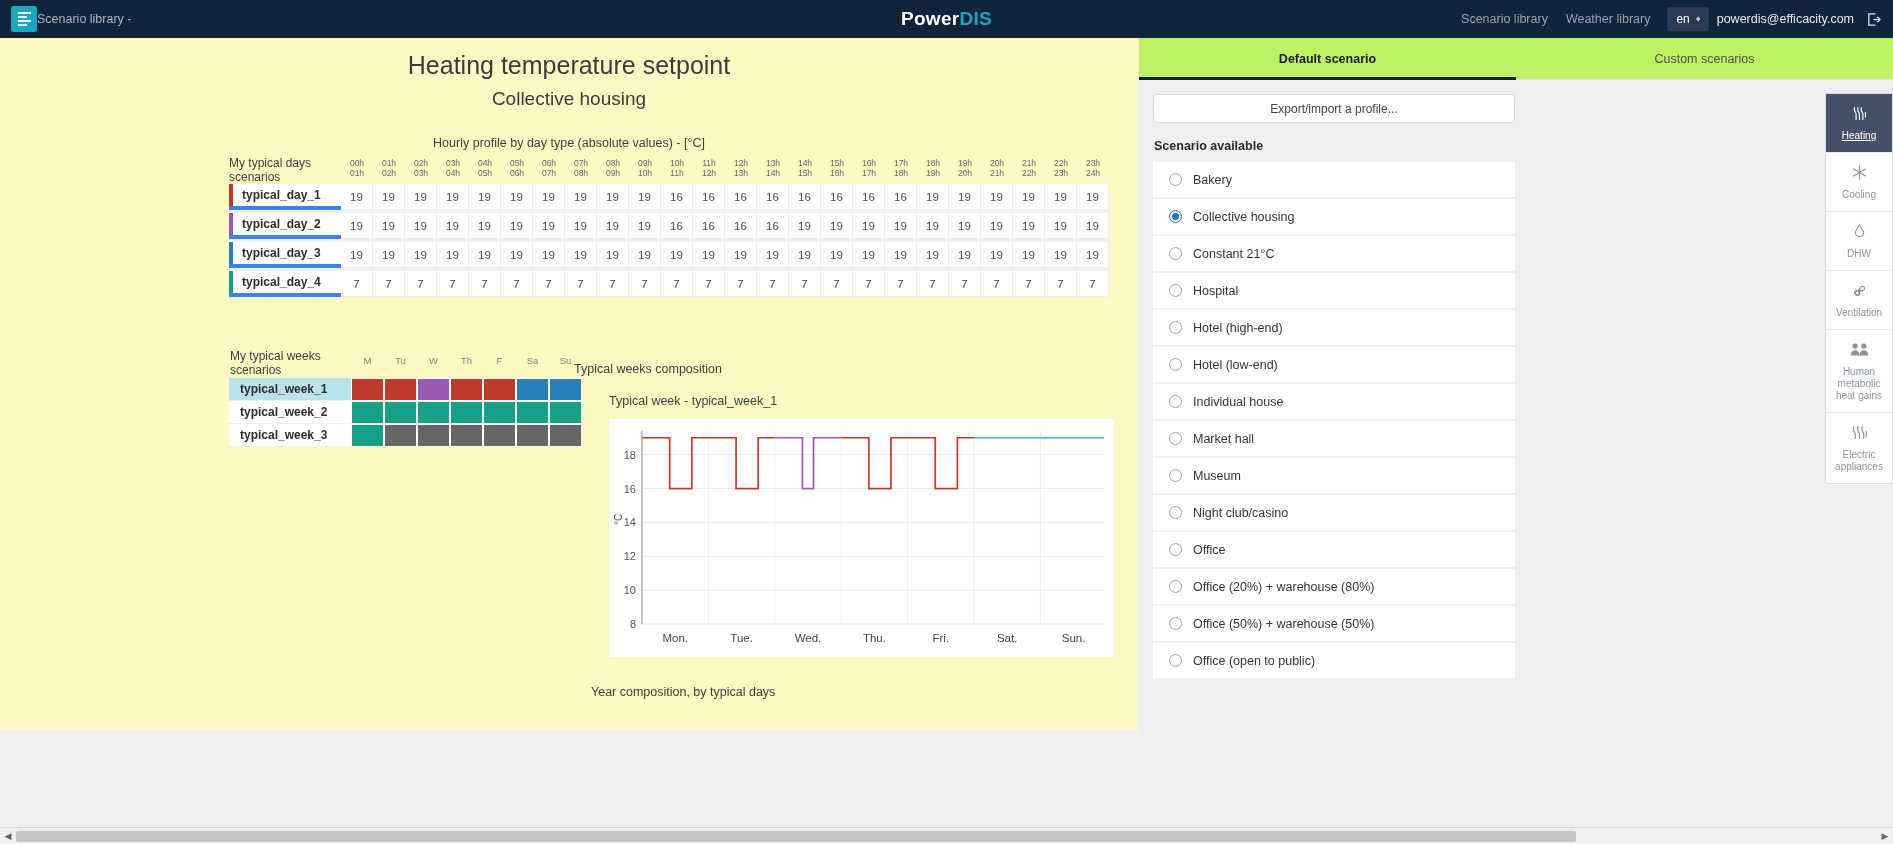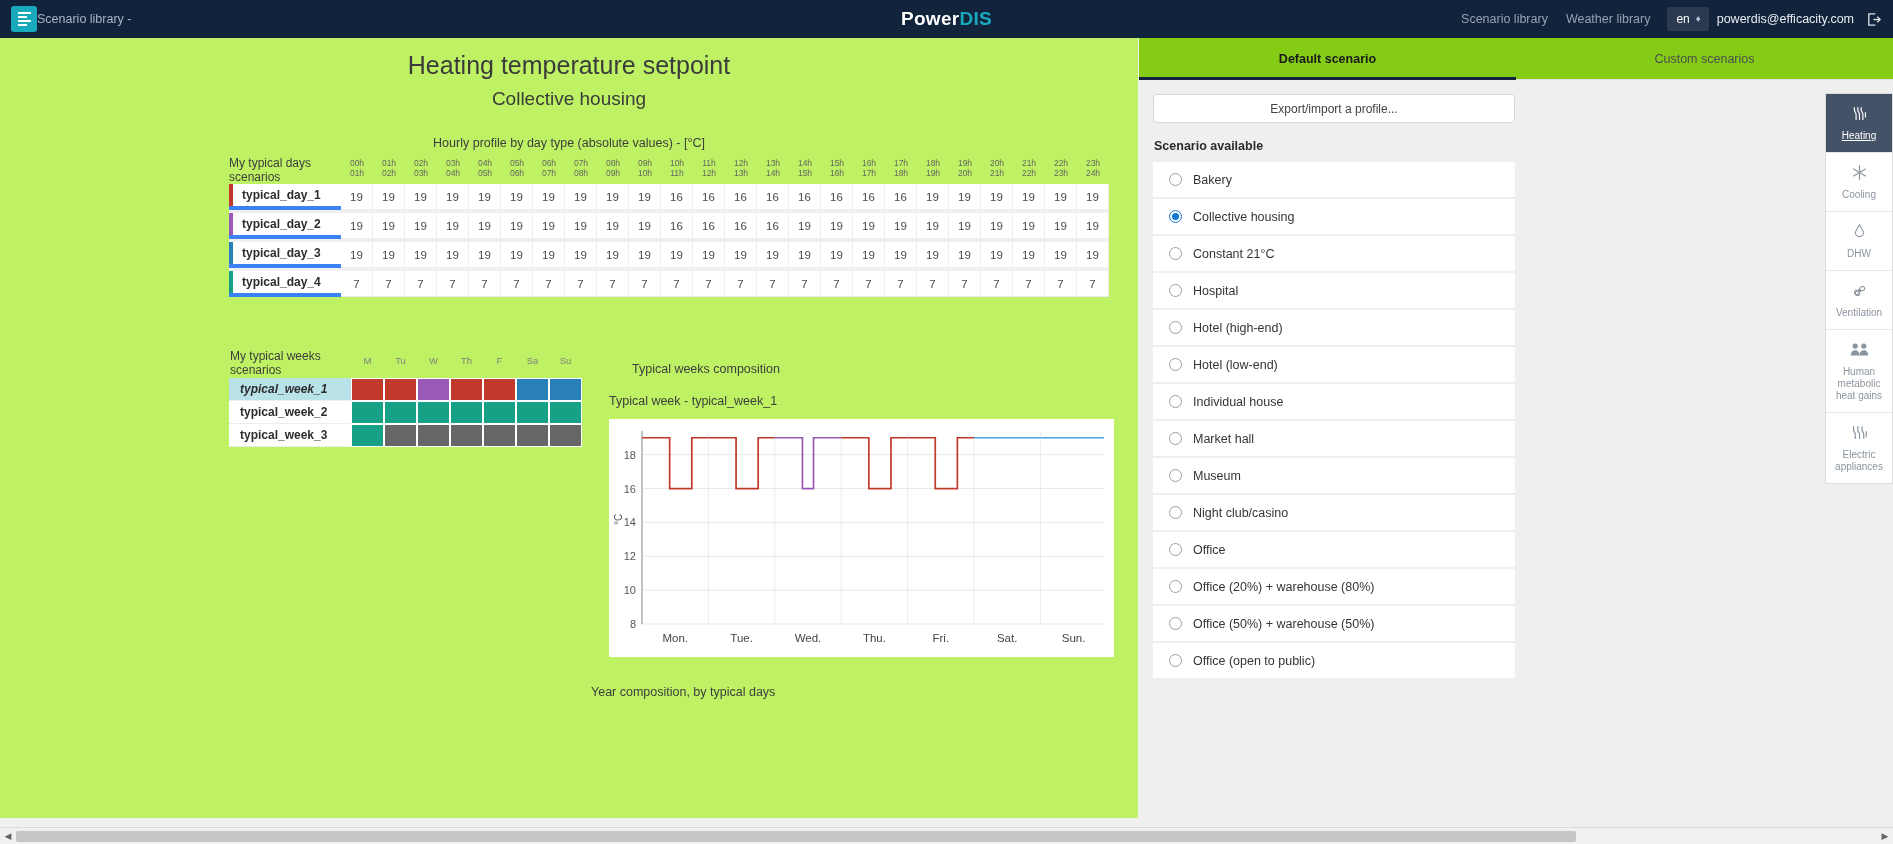--- a/index.html
+++ b/index.html
@@ -52,22 +52,22 @@
     cursor: pointer;
   }
   .lang-arrows { display:flex; flex-direction: column; gap:2px; line-height: 0;}
   .lang-arrows span { font-size: 7px; color: #b9c2cf; }
   .user-email { font-size: 12.5px; color: #e7ebf0; padding-right: 12px; }
   .logout-icon { color: #dfe4ea; cursor: pointer; display:flex; }
 
   
   .main {
     position: absolute; top: 38px; left: 0;
-    width: 1138px; height: 780px;
-    background: #bef264;
+    width: 1138px; height: 692px;
+    background: #fef9c3;
     overflow: hidden;
   }
   .page-title {
     text-align: center; font-size: 25px; color: #3b3b3b;
     font-weight: normal; margin-top: 13px;
   }
   .page-subtitle {
     text-align: center; font-size: 19px; color: #3b3b3b;
     font-weight: normal; margin-top: 8px;
   }
@@ -114,26 +114,26 @@
   }
   table.weeks th.dow {
     font-size: 9.5px; color: #808080; font-weight: normal; width: 33px;
     padding-bottom: 6px;
   }
   table.weeks td.wname {
     font-size: 12px; font-weight: bold; color: #2d2d2d; height: 23px;
     padding-left: 11px; background: #fff; width: 122px;
     border-bottom: 1px solid #eee;
   }
-  table.weeks tr.sel td.wname { background: #b9e3e8; font-style: italic; }
+  table.weeks tr.sel td.wname { background: #b9e3e8; }
   table.weeks td.cell { width: 33px; height: 23px; border: 1px solid #fff; }
 
   
   .weeks-comp-title {
-    position: absolute; left: 632px; top: 324px;
+    position: absolute; left: 574px; top: 324px;
     font-size: 12.5px; color: #3d3d3d;
   }
   .chart-caption {
     position: absolute; left: 609px; top: 356px;
     font-size: 12.5px; color: #3d3d3d;
   }
   .chart-box {
     position: absolute; left: 609px; top: 381px;
     width: 505px; height: 238px; background: #fff;
   }
@@ -147,21 +147,21 @@
     position: absolute; left: 591px; top: 647px;
     font-size: 12.5px; color: #3d3d3d;
   }
 
   
   .rightpanel {
     position: absolute; top: 38px; left: 1139px;
     width: 754px; height: 806px; background: #efefef;
   }
   .tabs {
-    display: flex; height: 42px; background: #84cc16;
+    display: flex; height: 42px; background: #bef264;
     border-bottom: 1px solid #e0e0e0;
   }
   .tab {
     flex: 1; display: flex; align-items: center; justify-content: center;
     font-size: 12.5px; color: #4e4e4e; cursor: pointer; position: relative;
   }
   .tab.active { font-weight: bold; color: #1a1a1a; }
   .tab.active::after {
     content: ""; position: absolute; left: 0; right: 0; bottom: -1px;
     height: 3px; background: #12233c;

